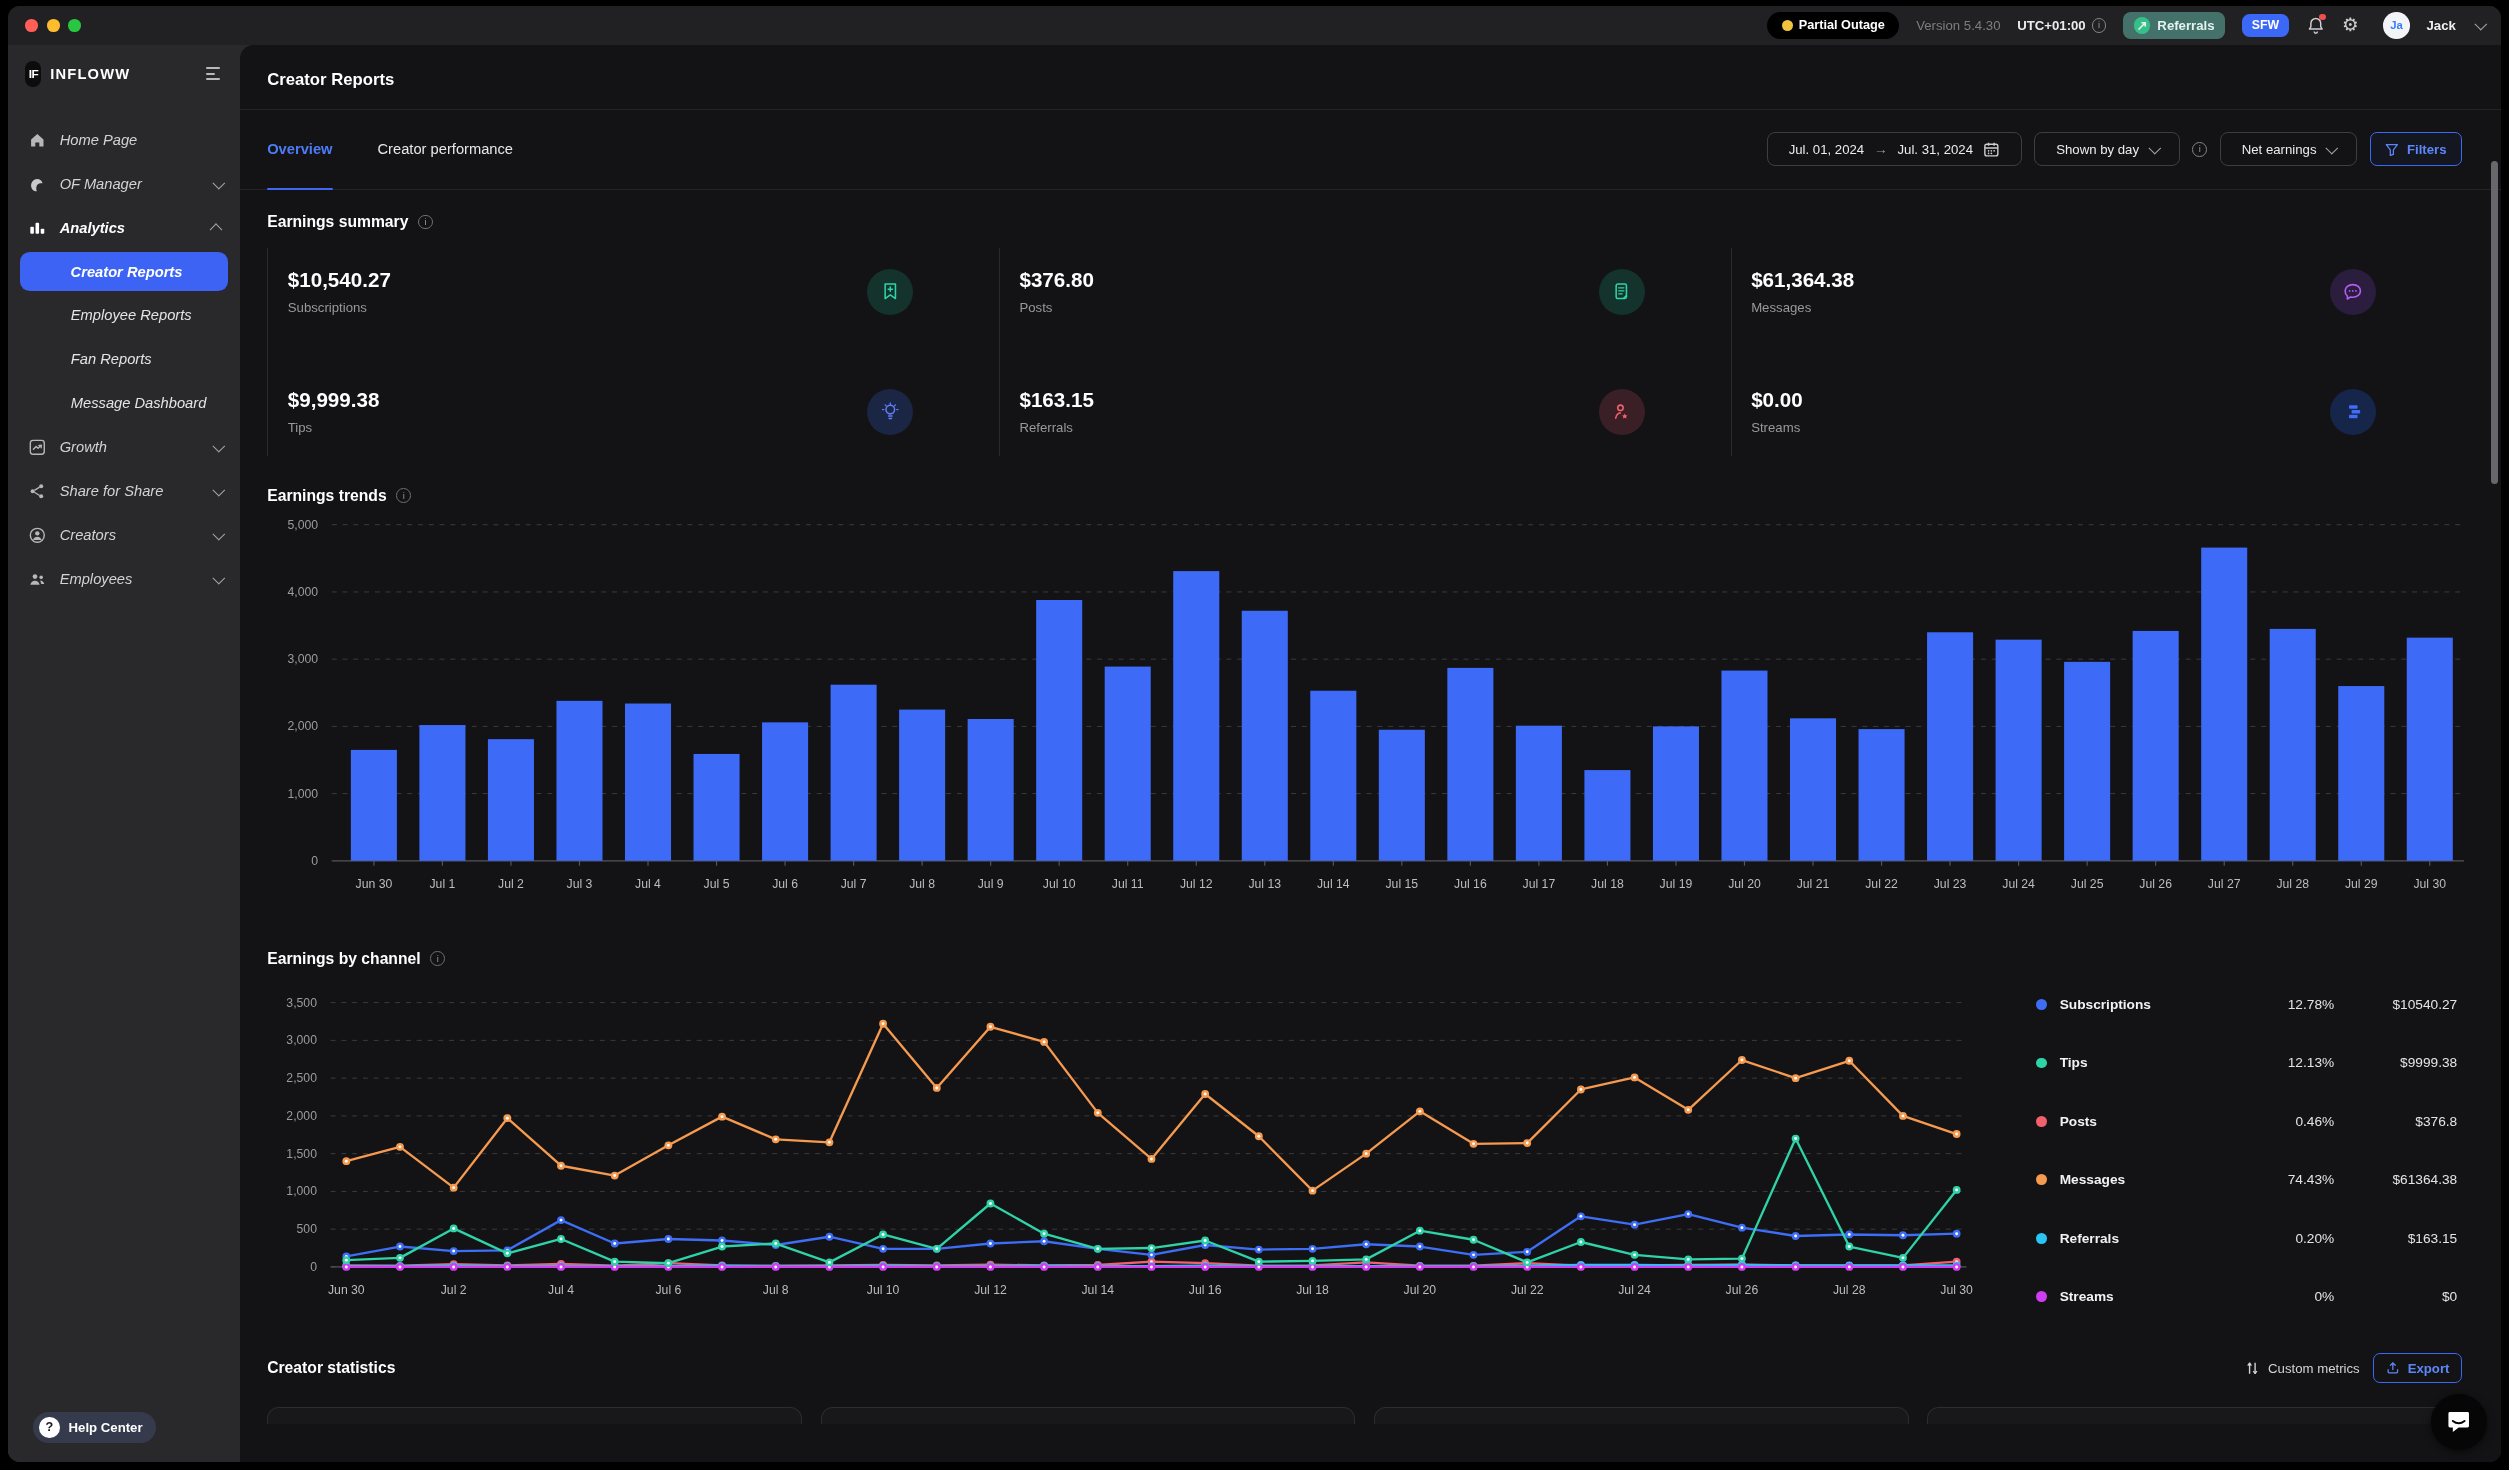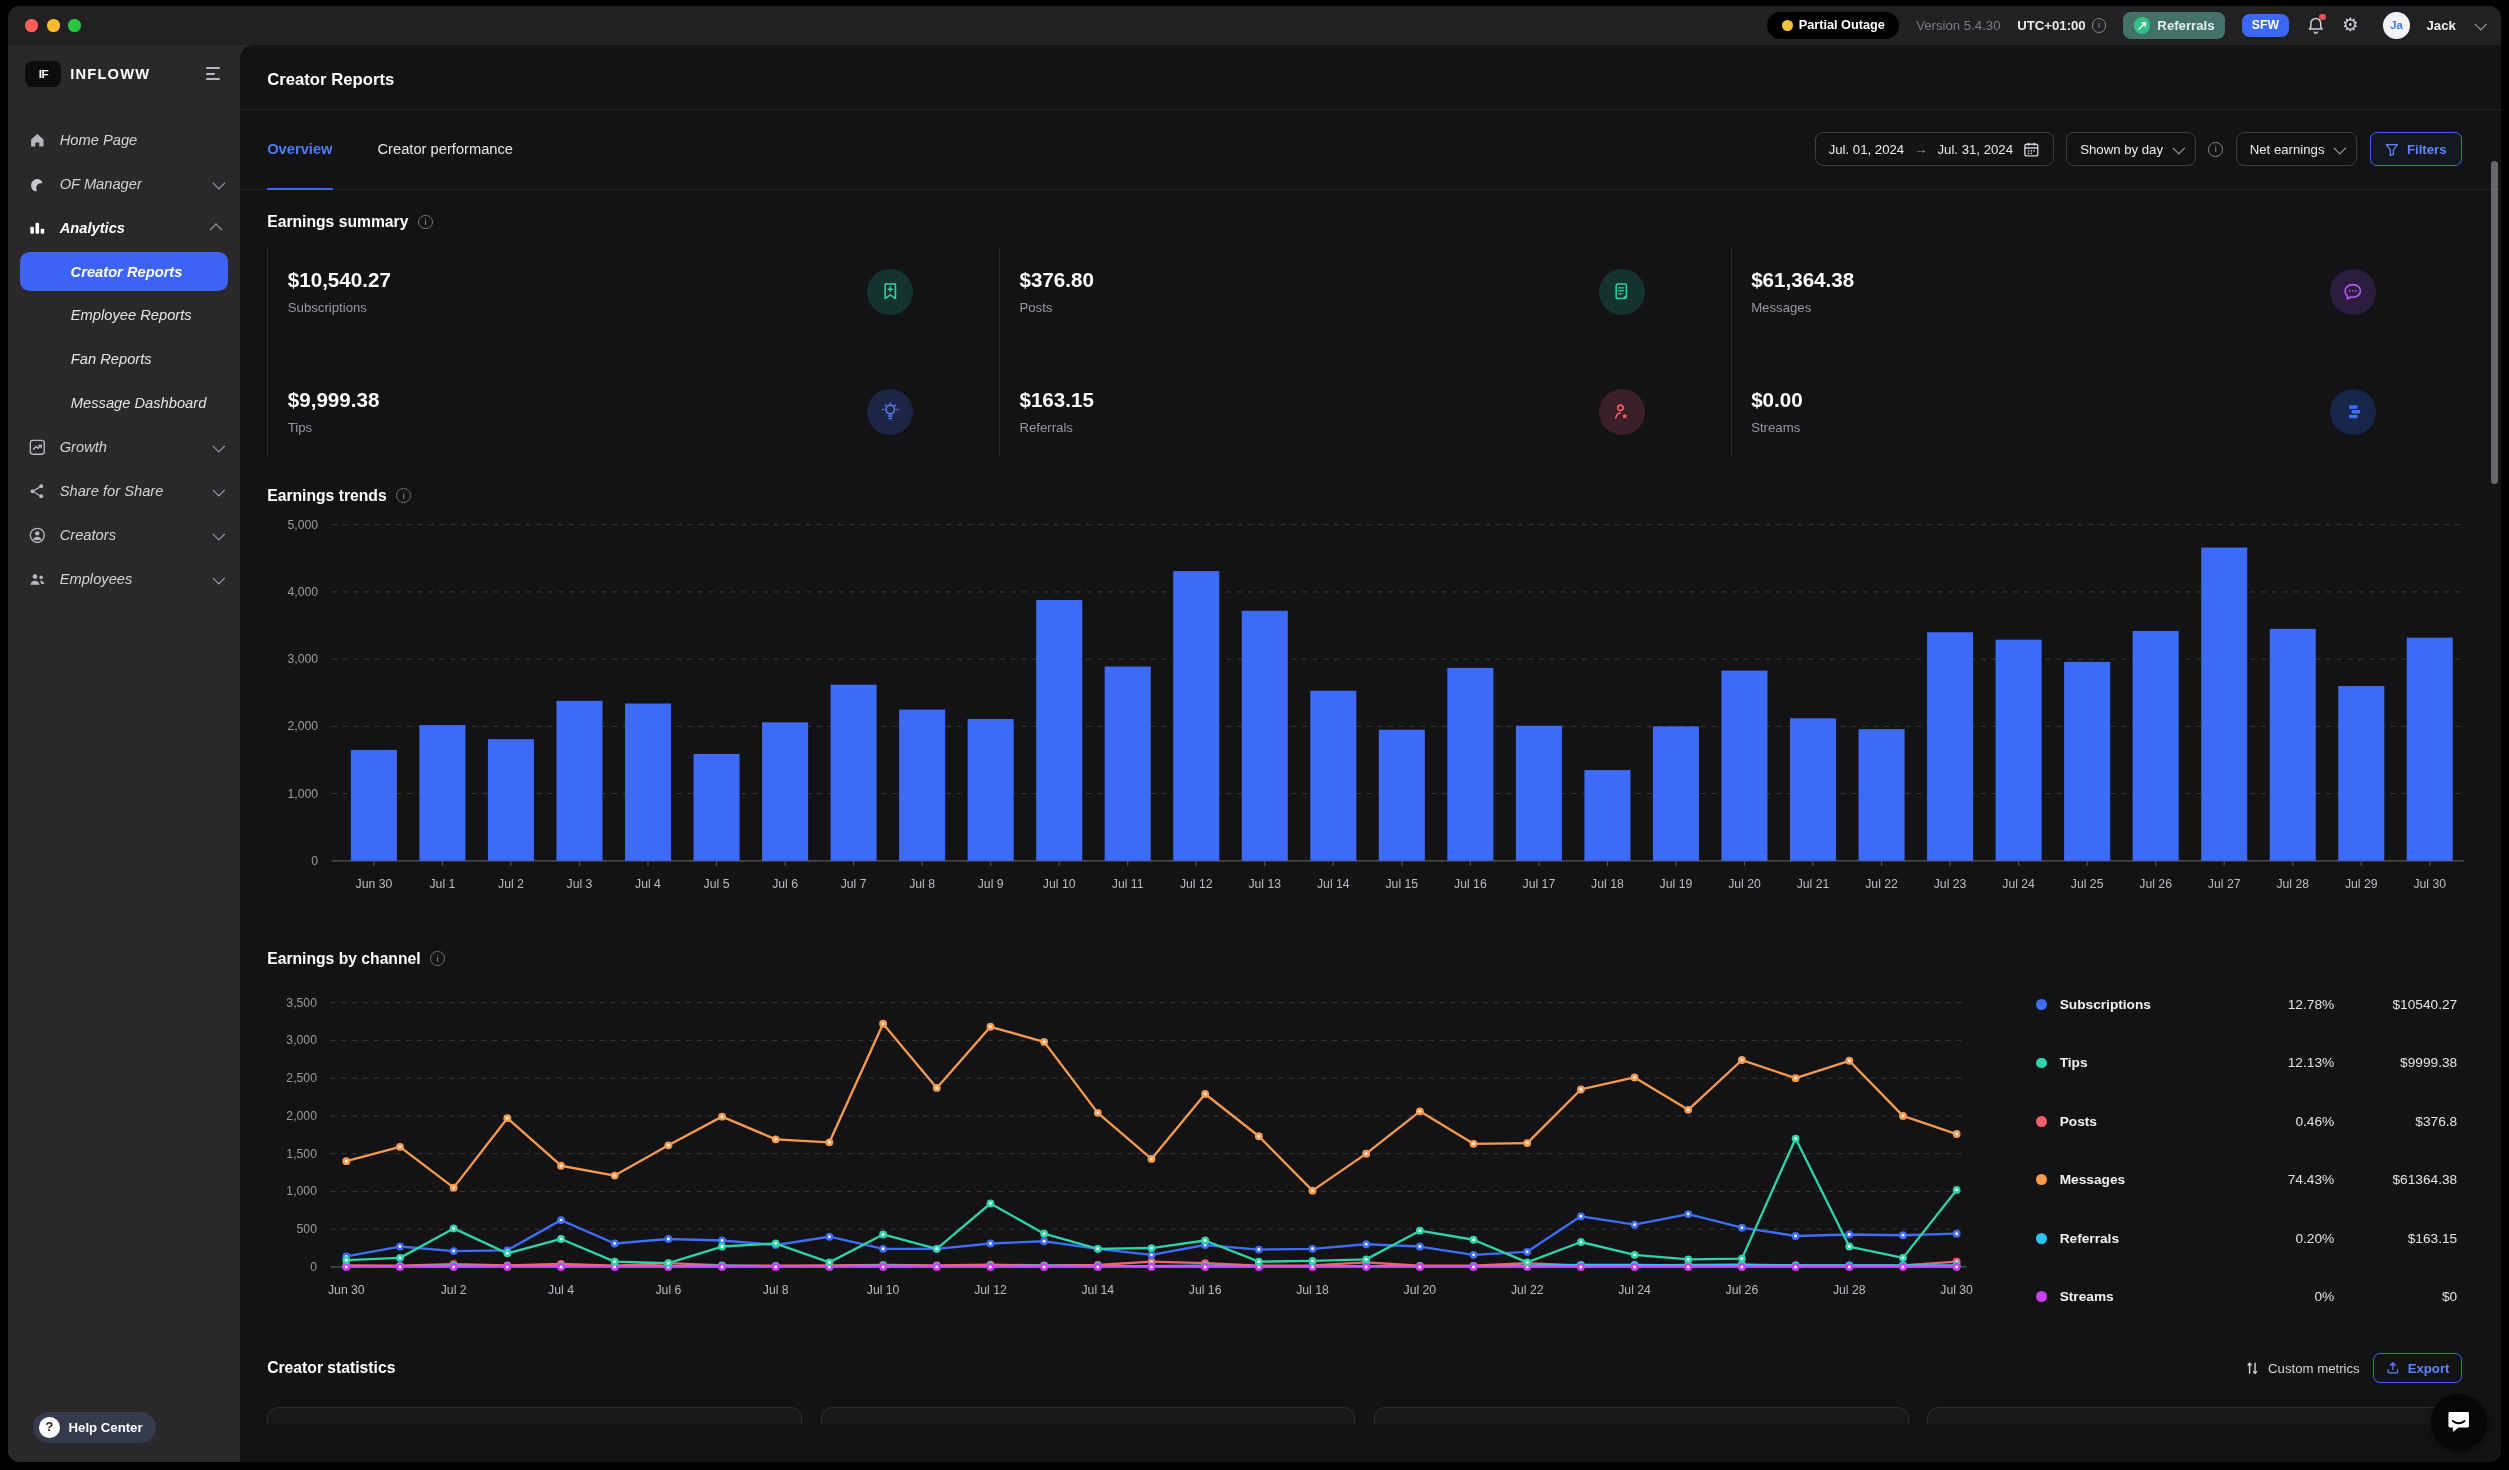--- a/index.html
+++ b/index.html
@@ -28,21 +28,21 @@
   .avatar { width:26.5px; height:26.5px; border-radius:50%; background:#f2f4f8; color:#3b7cf6; font-size:11.3px; font-weight:700; display:flex; align-items:center; justify-content:center;margin-left:8px; }
   .username { color:#f0f0f2; font-size:13.2px; font-weight:600; display:flex; align-items:center; gap:19px;}
 
   
   .body-row { position:absolute; top:39px; left:0; right:0; bottom:0; display:flex; background:#29292c; }
   .sidebar { width:232px; flex:none; position:relative; background:#29292c; }
   .main { flex:1; background:#131315; border-top-left-radius:13.7px; position:relative; overflow:hidden; }
 
   
   .brand-row { display:flex; align-items:center; padding:15.7px 15.7px 9.8px 17.6px; gap:8.8px; }
-  .brand-mark { width:36px; height:26.5px; background:#0c0c0d; border-radius:7.8px; color:#fff; font-size:11.8px; font-weight:800; display:flex; align-items:center; justify-content:center; letter-spacing:-0.5px;}
+  .brand-mark { width:16px; height:26.5px; background:#0c0c0d; border-radius:7.8px; color:#fff; font-size:11.8px; font-weight:800; display:flex; align-items:center; justify-content:center; letter-spacing:-0.5px;}
   .brand-name { color:#fff; font-size:14.7px; font-weight:800; letter-spacing:1.2px; }
   .collapse { margin-left:auto; display:flex; flex-direction:column; gap:3.4px; padding:3.9px; }
   .collapse i { display:block; height:2px; background:#b9b9bd; border-radius:2px; }
   .collapse i:nth-child(1){width:14.7px}.collapse i:nth-child(2){width:9.8px}.collapse i:nth-child(3){width:14.7px}
   .nav { margin-top:21.6px;font-style:italic; }
   .nav-item { display:flex; align-items:center; height:44px; padding:0 17.6px 0 19.6px; cursor:pointer; }
   .nav-item .ni-icon { width:19.6px; height:19.6px; margin-right:12.7px; display:flex; align-items:center; justify-content:center; }
   .nav-item .ni-label { font-size:14.7px; color:#d3d3d6; }
   .nav-item.bright .ni-label { color:#fff; font-weight:600; }
   .nav-item .chev { margin-left:auto; }
@@ -55,21 +55,21 @@
   .help-pill span { color:#fff; font-size:13.2px; font-weight:600; }
 
   
   .page-header { padding:25.5px 27.4px 18.6px; border-bottom:1px solid #242428; }
   .page-title { color:#fff; font-size:16.7px; font-weight:700; }
   .tabs-row { display:flex; align-items:center; height:80px; padding:0 39px 0 27.4px; border-bottom:1px solid #242428; }
   .tab { position:relative; height:80px; display:flex; align-items:center; margin-right:45px; font-size:14.7px; color:#e8e8ea; cursor:pointer; }
   .tab.active { color:#4d7cf7; font-weight:600; }
   .tab.active::after { content:""; position:absolute; left:0; bottom:-1px; width:100%; height:2.9px; background:#3d68f6; border-radius:2.9px; }
   .controls { margin-left:auto; display:flex; align-items:center; gap:12.7px; }
-  .ctl-box { display:flex; align-items:center; gap:9.8px; height:34px; border:1px solid #3e3e42; border-radius:8px; padding:0 13px; color:#ececee; font-size:13.2px; }
+  .ctl-box { display:flex; align-items:center; gap:9.8px; height:34px; border:1px solid #3e3e42; border-radius:8px; padding:0 21px; color:#ececee; font-size:13.2px; }
   .ctl-box .arr { color:#9a9a9e; font-size:13.7px; }
   .chev { width:8.8px; height:8.8px; border-right:1.6px solid #a5a5aa; border-bottom:1.6px solid #a5a5aa; transform:rotate(45deg) translateY(-2px); flex:none;}
   .chev.up { transform:rotate(-135deg) translateY(-2px); }
   .filters-btn { display:flex; align-items:center; gap:7.8px; height:34px; border:1px solid #3c68f7; border-radius:6.9px; padding:0 14.7px; color:#5d87f8; font-size:13.2px; font-weight:600; background:rgba(60,104,247,0.05); }
 
   
   .content { padding:0 39px 0 27.4px; }
   .sec-head { display:flex; align-items:center; gap:9.8px; color:#fff; font-size:15.7px; font-weight:700; }
   .sec-head .info-i { border-color:#6f6f74; color:#9a9a9e; }
 

